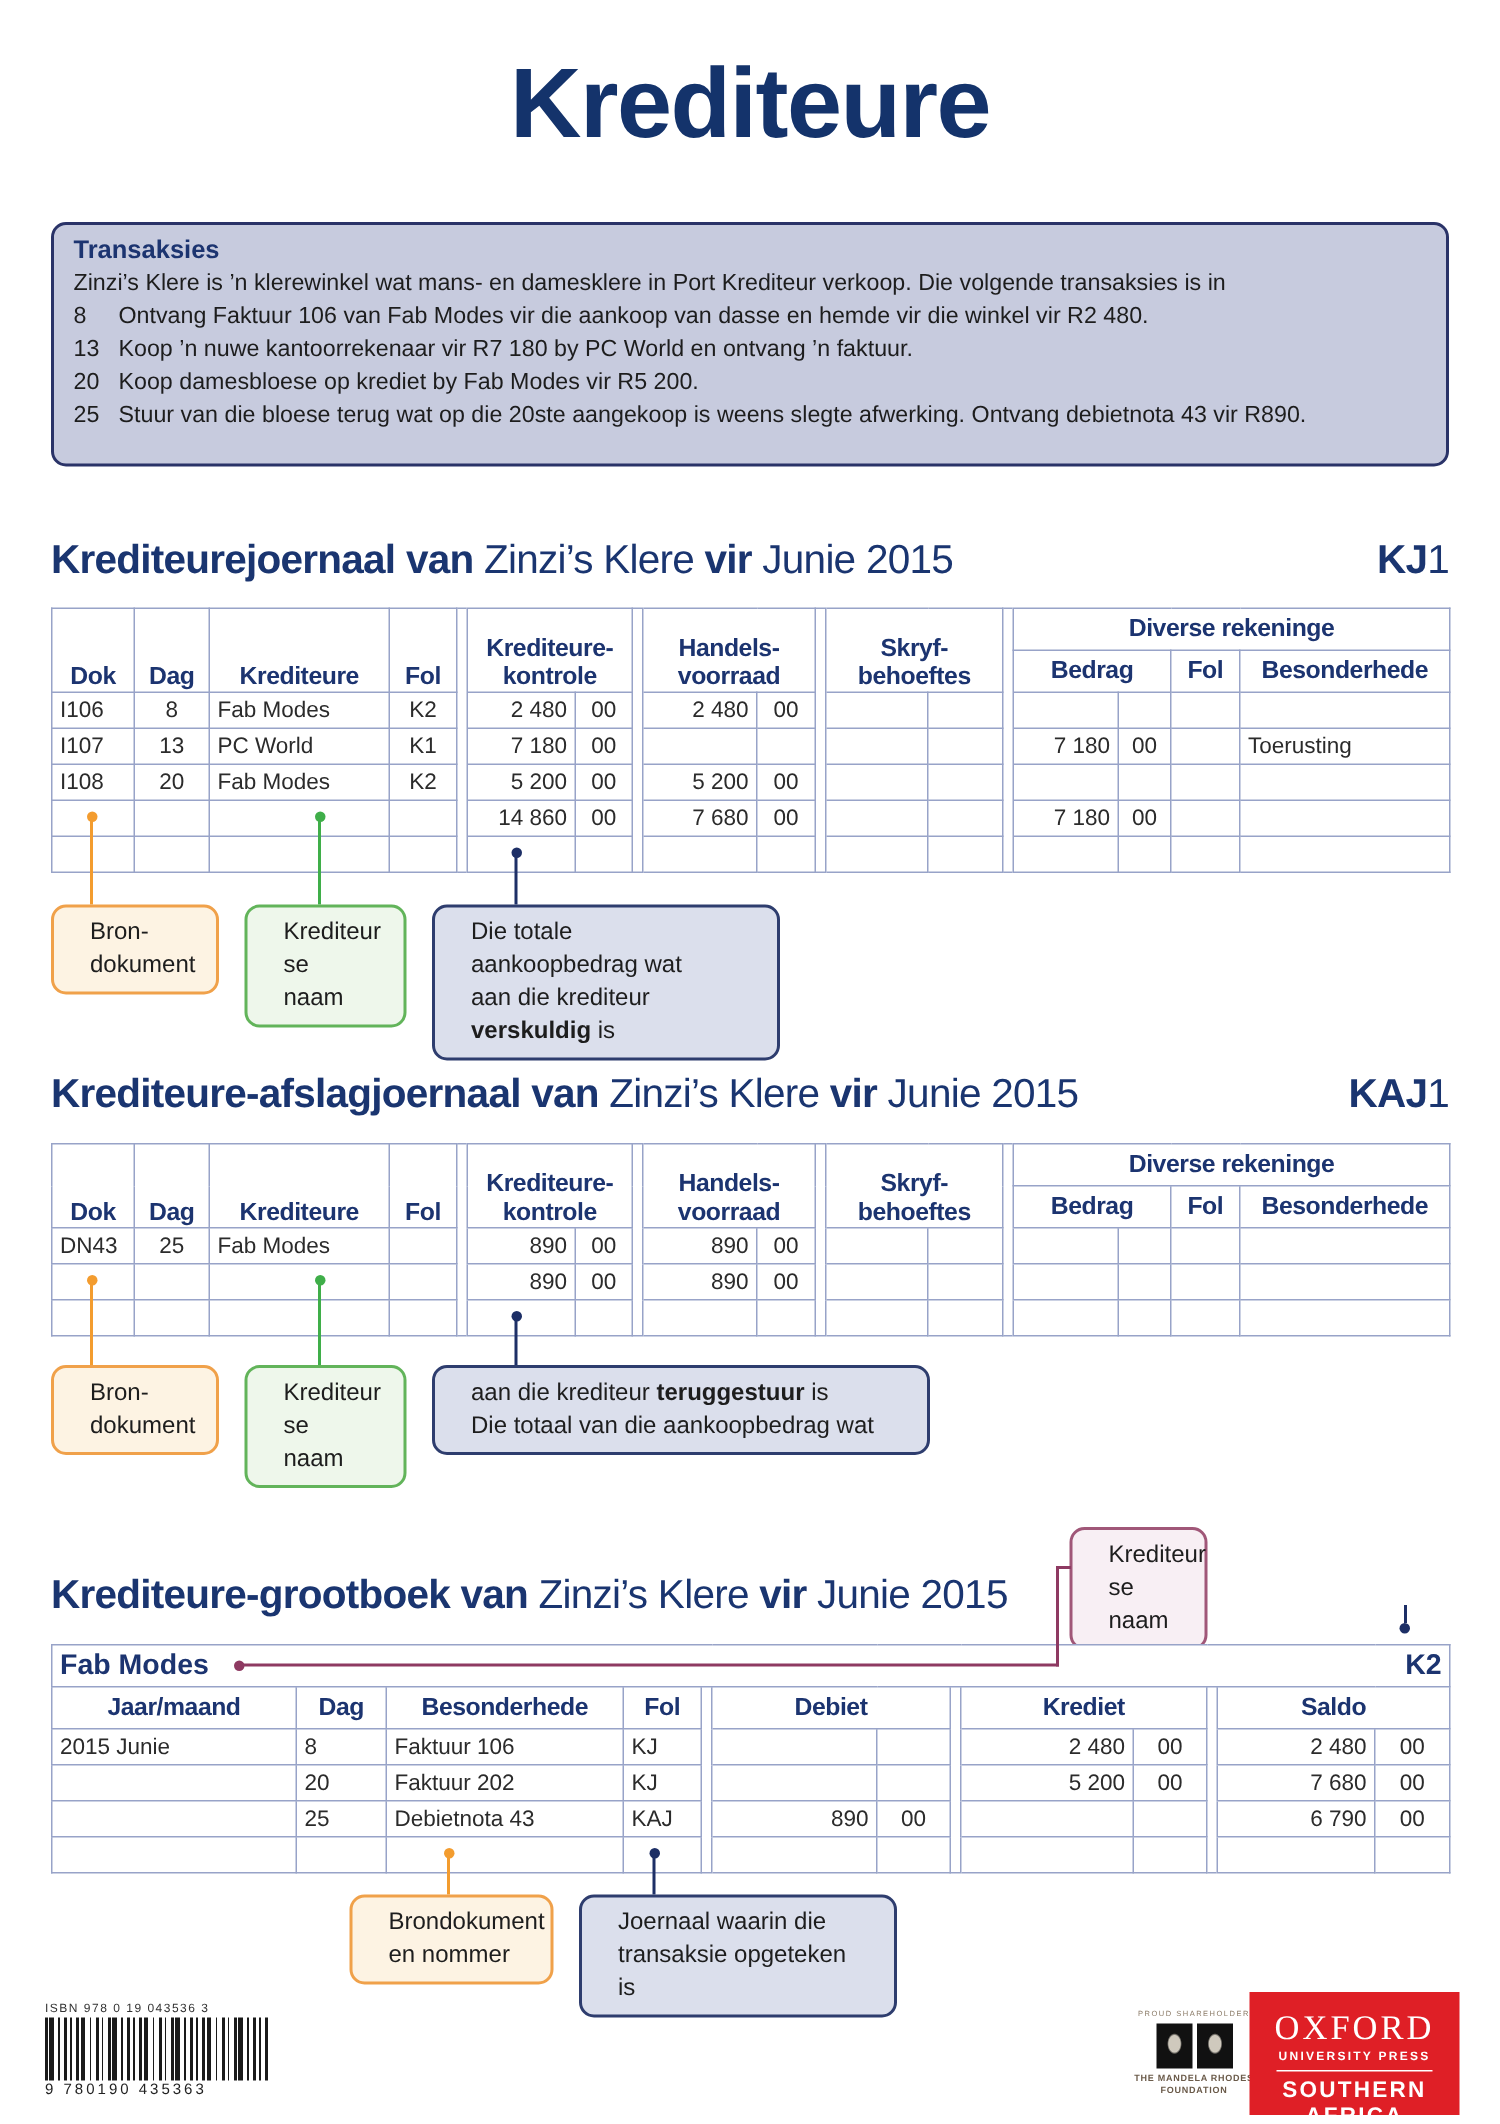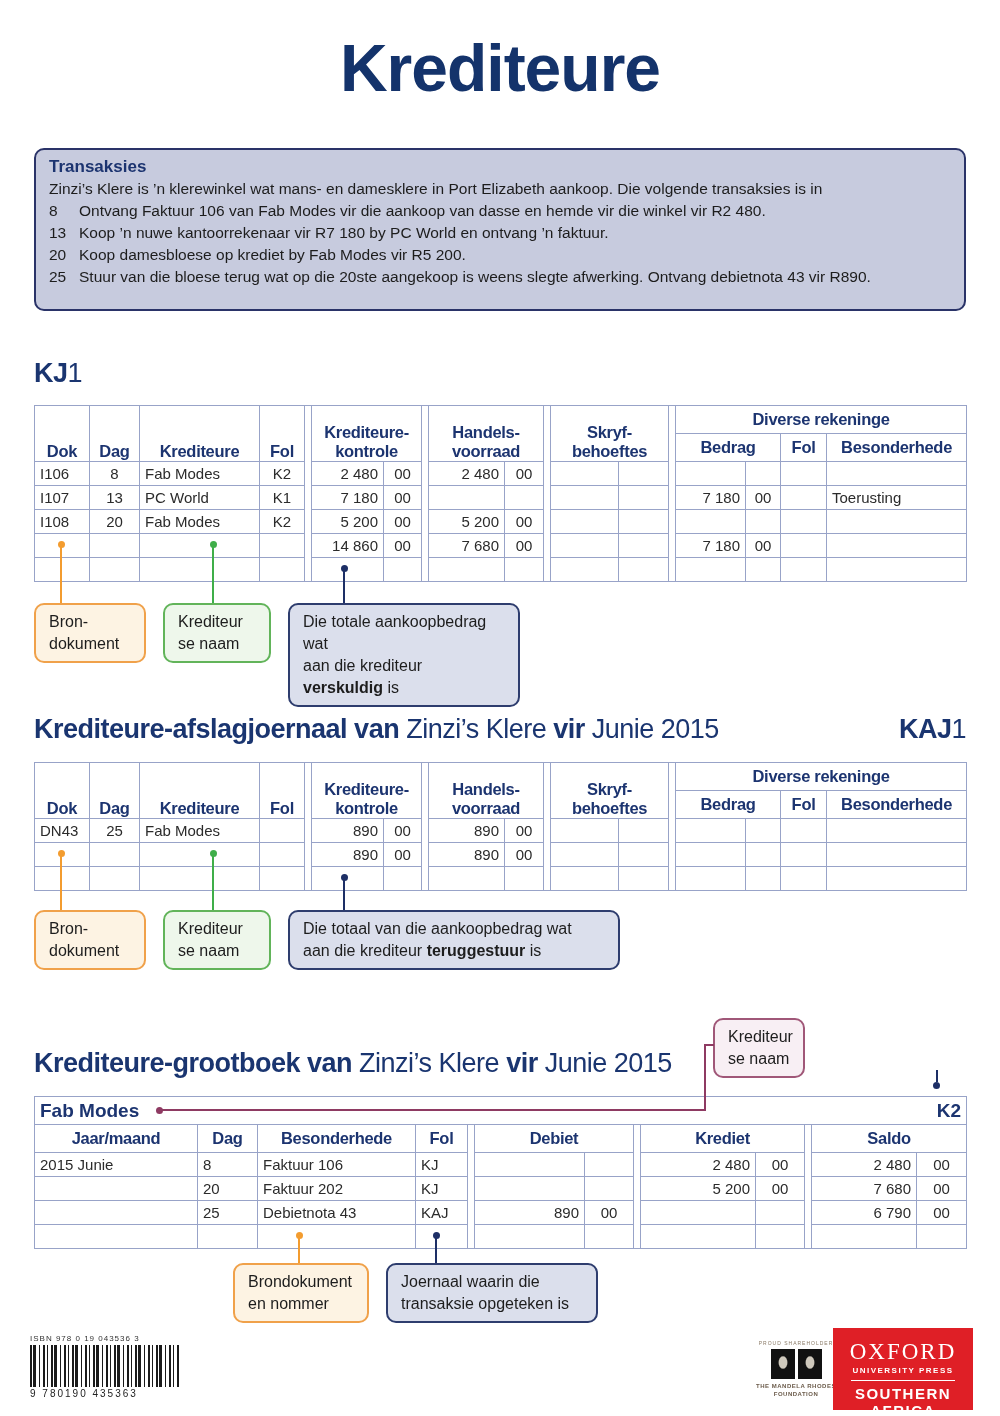--- a/index.html
+++ b/index.html
@@ -43,21 +43,21 @@
   .bb{border-bottom:2.5px solid #2c3b72;}
   tr.hrow1{height:28px;} tr.hrow2{height:28px;}
   tr.brow{height:24px;}
   
   tr.band{height:28px;}
   .band td{border:1px solid #98a3c8;}
   .bandflex{display:flex;justify-content:space-between;align-items:center;}
   .acct-name,.acct-no{font-size:19px;font-weight:700;color:#1c3470;}
 
   
-  .callout{position:absolute;box-sizing:border-box;border-radius:10px;padding:6px 13px;
+  .callout{position:absolute;box-sizing:border-box;border-radius:10px;padding:6px 24px;
     font-size:16px;line-height:22px;color:#1d1d1d;background:#dbdfec;border:2.5px solid #2e3d6e;}
   .c-orange{background:#fdf3e3;border-color:#f0a14a;}
   .c-green{background:#eef7eb;border-color:#62b45a;}
   .c-pink{background:#f8eff4;border-color:#a05778;}
   .c-navy{background:#dbdfec;border-color:#2e3d6e;}
 
   
   .dot{position:absolute;width:7px;height:7px;border-radius:50%;}
   .d-orange{background:#f39c2f;} .d-green{background:#3fae49;}
   .d-navy{background:#1d2f66;}  .d-maroon{background:#8e3a62;}
@@ -91,29 +91,30 @@
 </head>
 <body>
 
 <div id="page">
 
   <div class="main-title">Krediteure</div>
 
   <div class="txbox">
     <div class="tx-heading">Transaksies</div>
     <div class="tx-intro">
-      <div>Zinzi’s Klere is ’n klerewinkel wat mans- en damesklere in Port Elizabeth aankoop. Die volgende transaksies is in</div>
+      <div>Zinzi’s Klere is ’n klerewinkel wat mans- en damesklere in Port Krediteur verkoop. Die volgende transaksies is in</div>
     </div>
     <div class="tx-item"><span class="tx-day">8</span><span>Ontvang Faktuur 106 van Fab Modes vir die aankoop van dasse en hemde vir die winkel vir R2 480.</span></div>
     <div class="tx-item"><span class="tx-day">13</span><span>Koop ’n nuwe kantoorrekenaar vir R7 180 by PC World en ontvang ’n faktuur.</span></div>
     <div class="tx-item"><span class="tx-day">20</span><span>Koop damesbloese op krediet by Fab Modes vir R5 200.</span></div>
     <div class="tx-item"><span class="tx-day">25</span><span>Stuur van die bloese terug wat op die 20ste aangekoop is weens slegte afwerking. Ontvang debietnota 43 vir R890.</span></div>
   </div>
 
   <div class="sec-heading" style="top:358px;">
+    <span><span class="hb">Krediteurejoernaal van</span><span class="hl">Zinzi’s Klere</span><span class="hb">vir</span><span class="hl">Junie 2015</span></span>
     <span class="ref"><span class="hb">KJ</span><span class="hl">1</span></span>
   </div>
 
   <table class="jtable" style="left:34px;top:405px;width:932px;">
     <colgroup>
         <col style="width:55px">
         <col style="width:50px">
         <col style="width:120px">
         <col style="width:45px">
         <col style="width:7px">
@@ -414,22 +415,22 @@
 
   <div class="callout c-orange" style="left:34px;top:910px;width:112px;">
     <div>Bron-</div>
       <div>dokument</div>
   </div>
   <div class="callout c-green" style="left:163px;top:910px;width:108px;">
     <div>Krediteur</div>
       <div>se naam</div>
   </div>
   <div class="callout c-navy" style="left:288px;top:910px;width:332px;">
+    <div><span>aan die krediteur </span><b>teruggestuur</b><span> is</span></div>
     <div>Die totaal van die aankoopbedrag wat</div>
-    <div><span>aan die krediteur </span><b>teruggestuur</b><span> is</span></div>
   </div>
 
   <div class="callout c-pink" style="left:713px;top:1018px;width:92px;">
     <div>Krediteur</div>
       <div>se naam</div>
   </div>
 
   <div class="sec-heading" style="top:1048px;width:660px;">
     <span><span class="hb">Krediteure-grootboek van</span><span class="hl">Zinzi’s Klere</span><span class="hb">vir</span><span class="hl">Junie 2015</span></span>
   </div>

